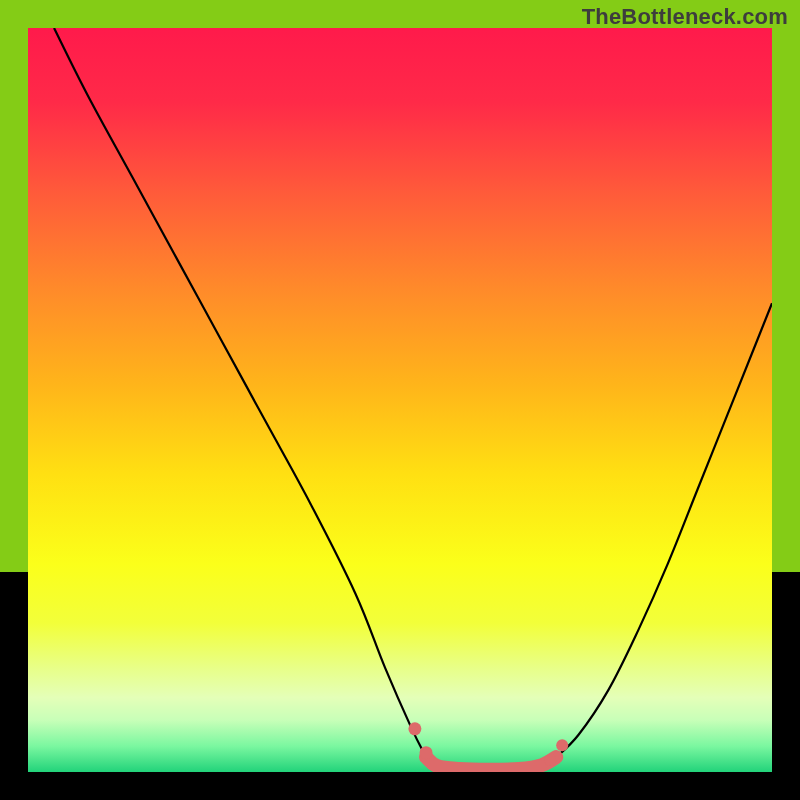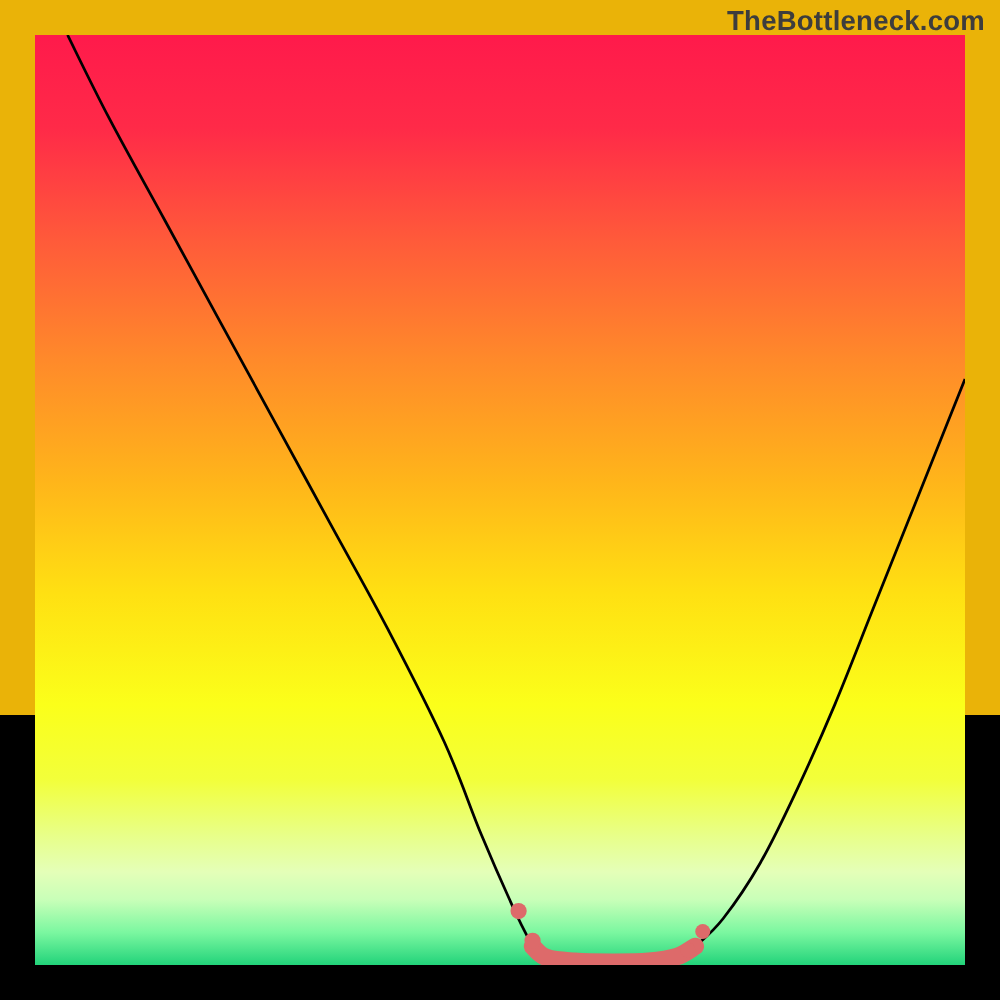--- a/index.html
+++ b/index.html
@@ -10,21 +10,21 @@
     background: #000;
     overflow: hidden;
     font-family: Arial, Helvetica, sans-serif;
   }
   .frame {
     position: absolute;
     left: 0;
     top: 0;
     width: 800px;
     height: 572px;
-    background: #eab308;
+    background: #84cc16;
     text-align: center;
   }
   .attribution {
     position: absolute;
     top: 4px;
     right: 12px;
     color: #3d3d3d;
     font-size: 22px;
     font-weight: 600;
     letter-spacing: 0.2px;

